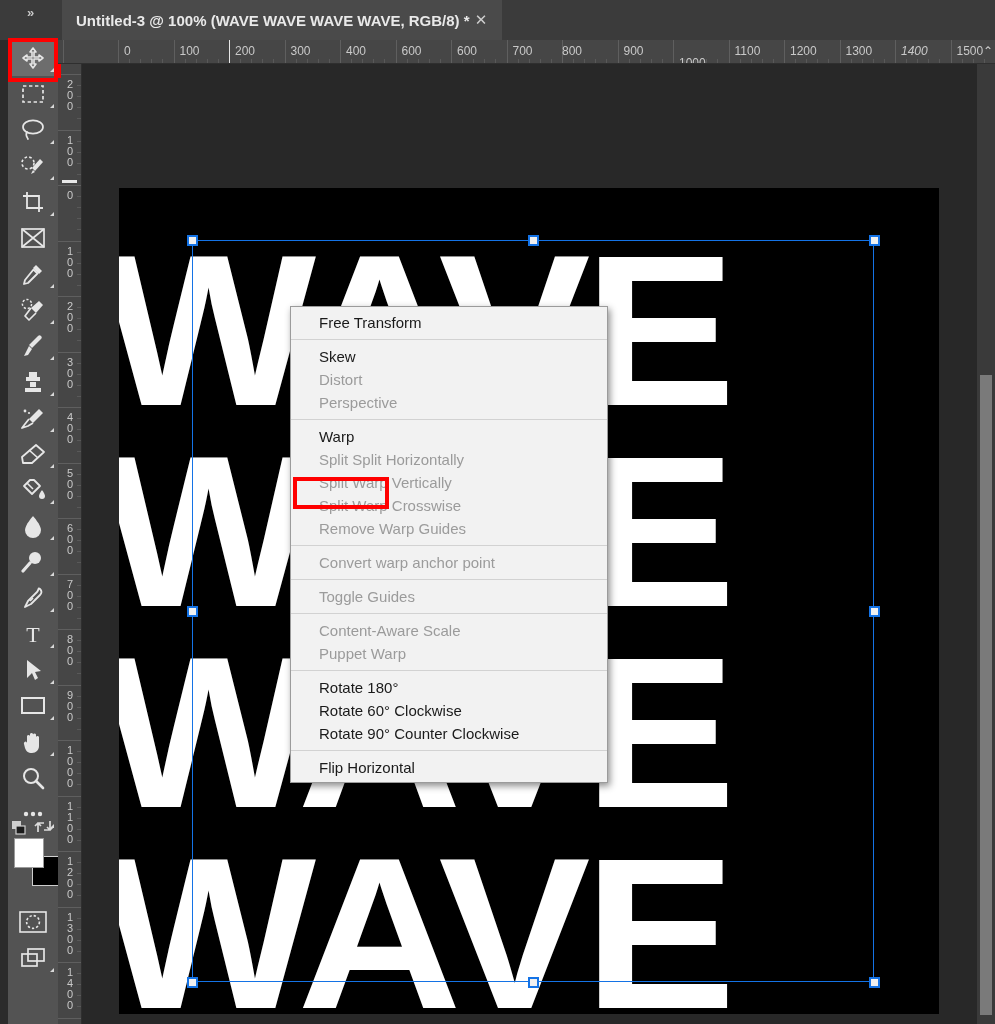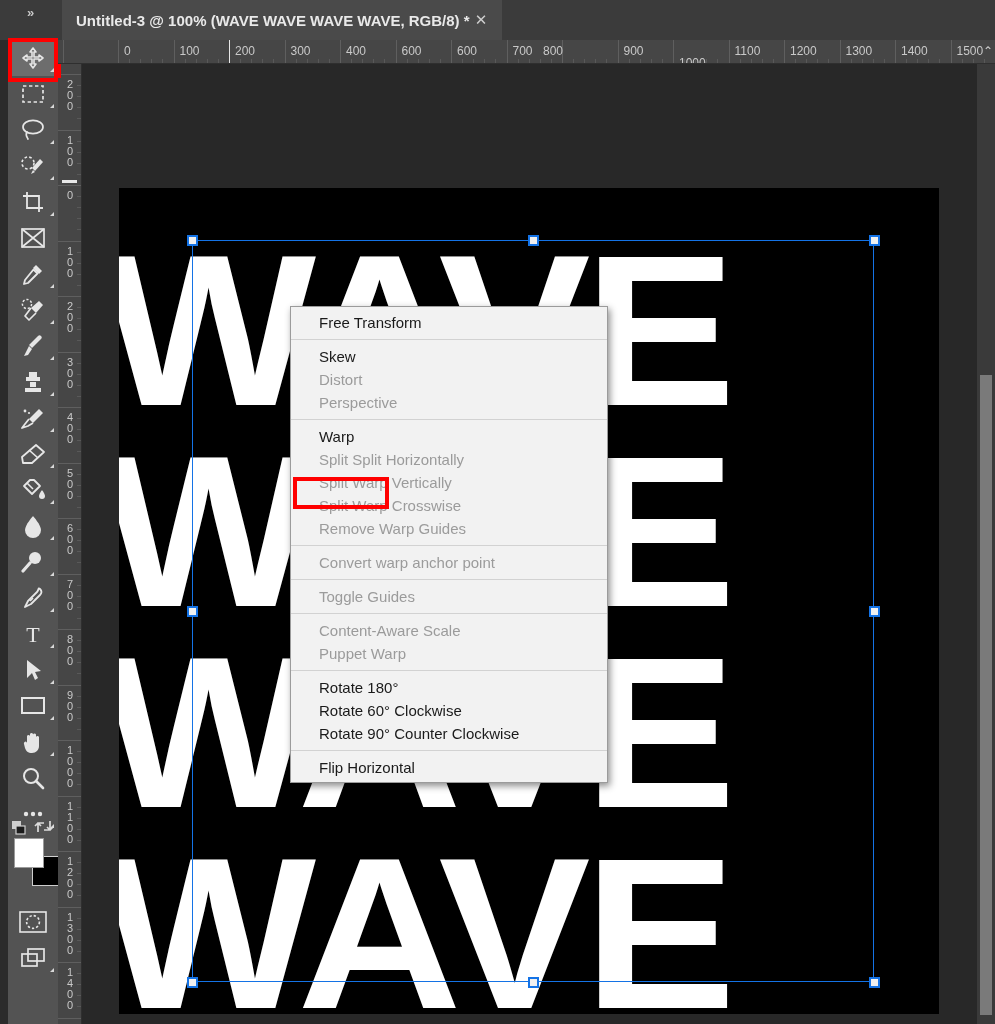--- a/index.html
+++ b/index.html
@@ -447,21 +447,21 @@
       <div class="subtick" style="left: 415.2px;"></div>
       <div class="subtick" style="left: 426.3px;"></div>
       <div class="subtick" style="left: 437.4px;"></div>
       <div class="tick" style="left: 448.5px;"></div>
       <div class="lbl" style="left: 454.5px;">700</div>
       <div class="subtick" style="left: 459.6px;"></div>
       <div class="subtick" style="left: 470.7px;"></div>
       <div class="subtick" style="left: 481.8px;"></div>
       <div class="subtick" style="left: 492.9px;"></div>
       <div class="tick" style="left: 504px;"></div>
-      <div class="lbl" style="left: 485px;">800</div>
+      <div class="lbl" style="left: 504px;">800</div>
       <div class="subtick" style="left: 515.1px;"></div>
       <div class="subtick" style="left: 526.2px;"></div>
       <div class="subtick" style="left: 537.3px;"></div>
       <div class="subtick" style="left: 548.4px;"></div>
       <div class="tick" style="left: 559.5px;"></div>
       <div class="lbl" style="left: 565.5px;">900</div>
       <div class="subtick" style="left: 570.6px;"></div>
       <div class="subtick" style="left: 581.7px;"></div>
       <div class="subtick" style="left: 592.8px;"></div>
       <div class="subtick" style="left: 603.9px;"></div>
@@ -483,21 +483,21 @@
       <div class="subtick" style="left: 748.2px;"></div>
       <div class="subtick" style="left: 759.3px;"></div>
       <div class="subtick" style="left: 770.4px;"></div>
       <div class="tick" style="left: 781.5px;"></div>
       <div class="lbl" style="left: 787.5px;">1300</div>
       <div class="subtick" style="left: 792.6px;"></div>
       <div class="subtick" style="left: 803.7px;"></div>
       <div class="subtick" style="left: 814.8px;"></div>
       <div class="subtick" style="left: 825.9px;"></div>
       <div class="tick" style="left: 837px;"></div>
-      <div class="lbl" style="left: 843px;">1400</div>
+      <div class="lbl" style="left: 843px; font-style: italic;">1400</div>
       <div class="subtick" style="left: 848.1px;"></div>
       <div class="subtick" style="left: 859.2px;"></div>
       <div class="subtick" style="left: 870.3px;"></div>
       <div class="subtick" style="left: 881.4px;"></div>
       <div class="tick" style="left: 892.5px;"></div>
       <div class="lbl" style="left: 898.5px;">1500</div>
       <div class="subtick" style="left: 903.6px;"></div>
       <div class="subtick" style="left: 914.7px;"></div>
       <div class="subtick" style="left: 925.8px;"></div>
       <div class="subtick" style="left: 936.9px;"></div>

